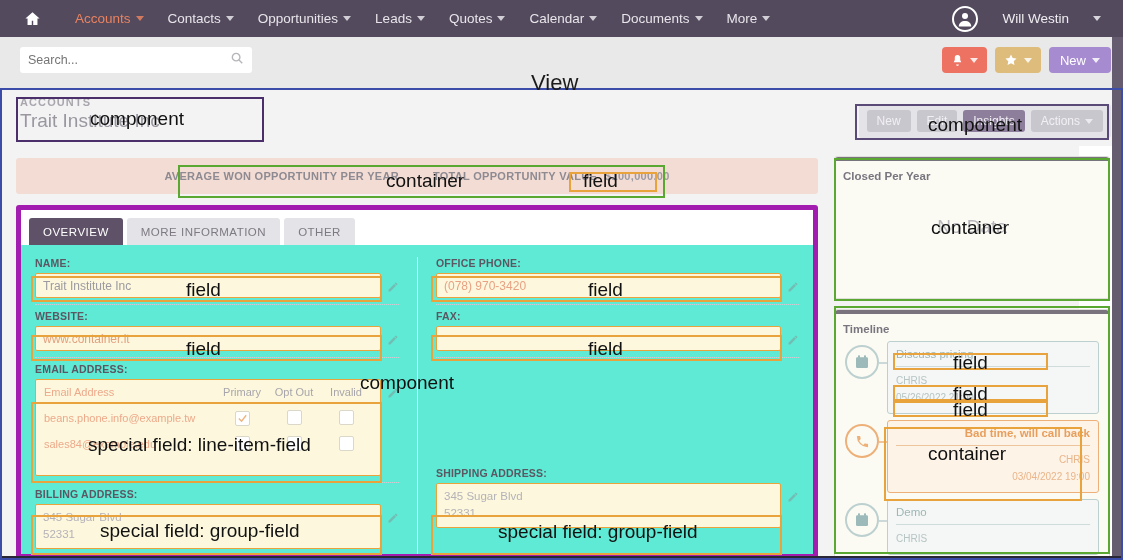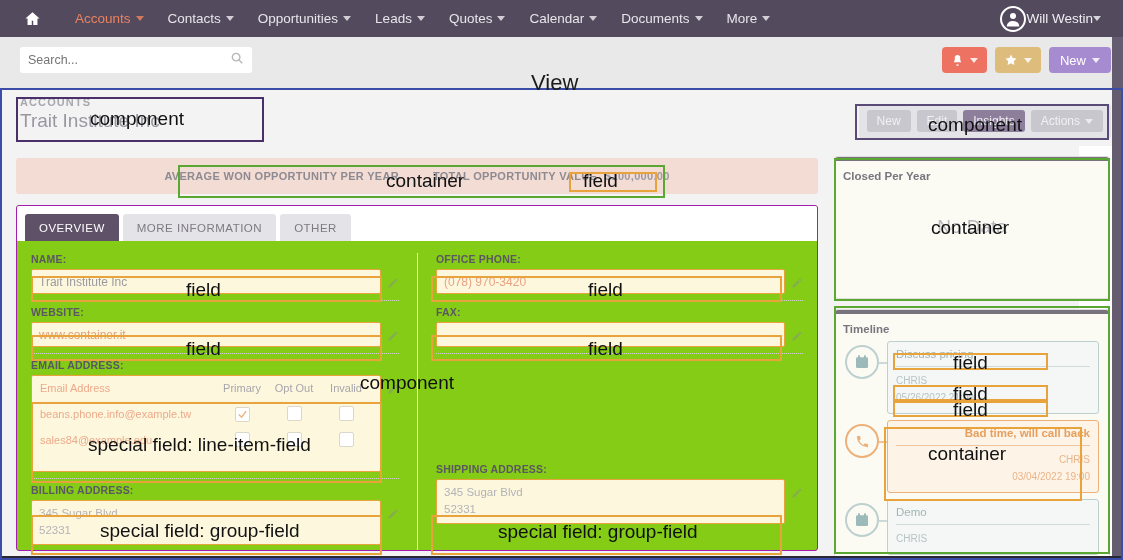--- a/index.html
+++ b/index.html
@@ -28,21 +28,21 @@
     padding: 0 12px; font-size: 13.5px; color: #e8e5ea; cursor: pointer;
   }
   .nav-item.active { color: #e9825f; }
   .caret-down {
     width: 0; height: 0; border-left: 4px solid transparent;
     border-right: 4px solid transparent; border-top: 5px solid currentColor;
     opacity: .85;
   }
   .nav-right {
     margin-left: auto; display: flex; align-items: center;
-    gap: 0; margin-right: 22px; font-size: 13.5px; color: #efedf1;
+    gap: 24px; margin-right: 22px; font-size: 13.5px; color: #efedf1;
   }
   .avatar {
     width: 26px; height: 26px; border-radius: 50%;
     border: 2px solid #fff; display: flex; align-items: center;
     justify-content: center; overflow: hidden;
   }
 
   
   .searchrow {
     position: absolute; left: 0; top: 37px; width: 1123px; height: 53px;
@@ -104,22 +104,22 @@
     height: 36px; background: #f3dcd4; border-radius: 3px;
     display: flex; align-items: center; justify-content: center;
     font-size: 11px; letter-spacing: .3px; color: #8d8a92; font-weight: bold;
     gap: 26px;
   }
   .banner-metric { display: flex; align-items: center; gap: 8px; }
   .banner-val { color: #9c9aa2; }
 
   
   .panel {
-    margin-top: 11px; background: #84cc16; border-radius: 3px;
-    border: 1px solid #a21caf; overflow: hidden;
+    margin-top: 11px; background: #5eead4; border-radius: 3px;
+    border: 5px solid #a21caf; overflow: hidden;
   }
   .tabs { display: flex; gap: 4px; padding: 8px 8px 0 8px; background: #fff; }
   .tab {
     height: 27px; padding: 0 14px; display: flex; align-items: center;
     font-size: 11.5px; letter-spacing: .5px; color: #7d7a83;
     background: #e4e3e7; border-radius: 3px 3px 0 0; cursor: pointer;
   }
   .tab.active { background: #5e5168; color: #fff; }
   .tab-body { padding: 12px 14px 0 14px; display: flex; }
   .col { width: 50%; padding-right: 18px; }

